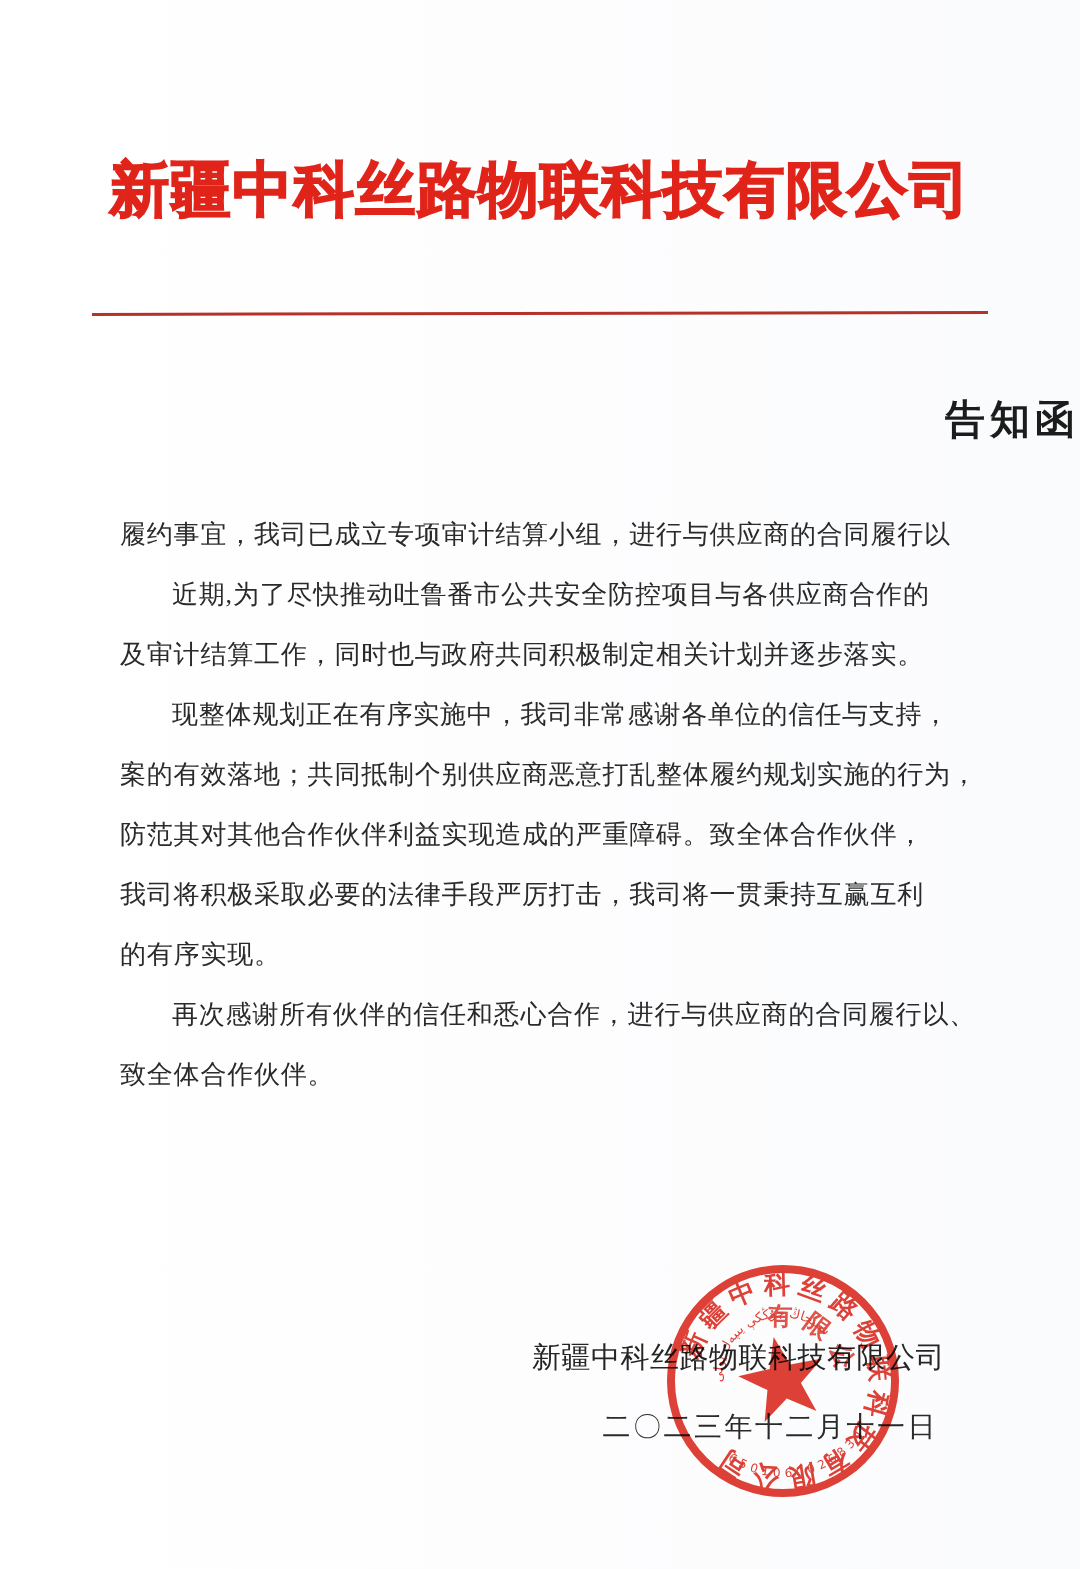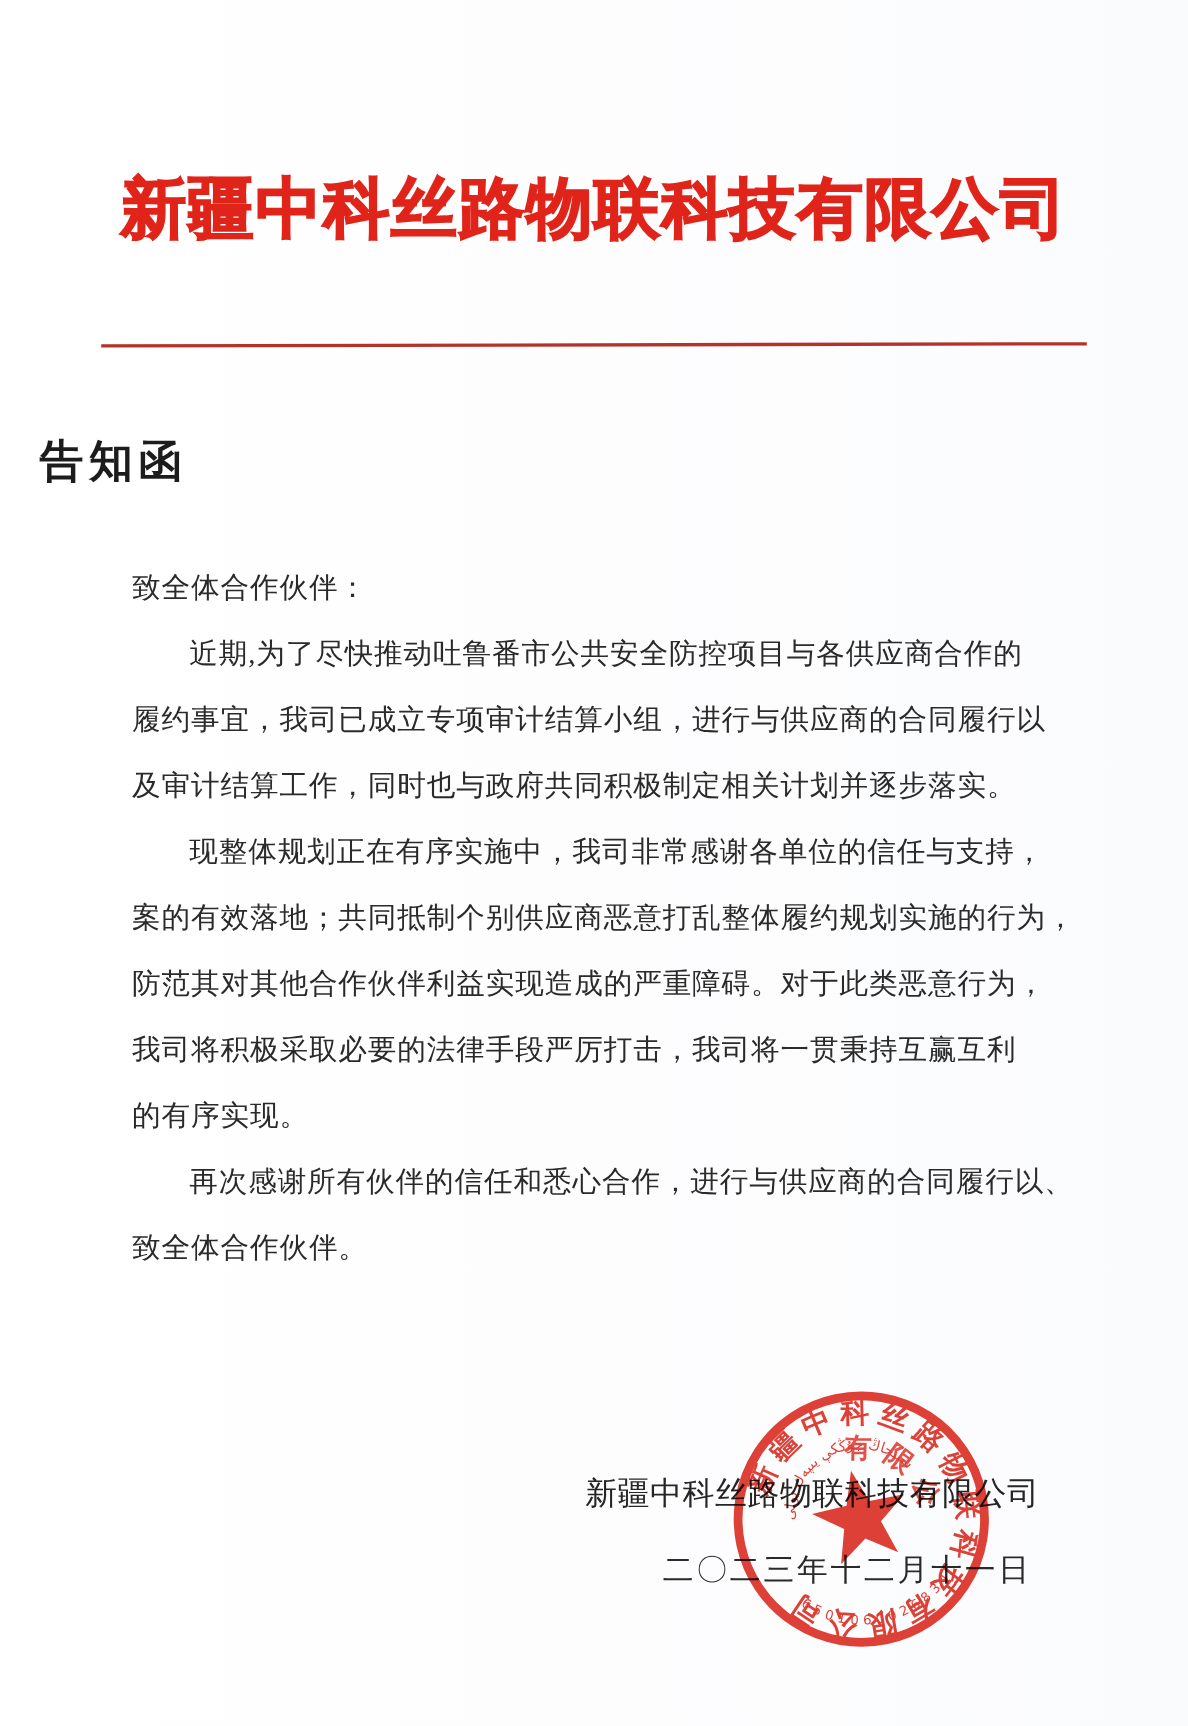--- a/index.html
+++ b/index.html
@@ -31,21 +31,21 @@
   .divider {
     position: absolute;
     top: 312px; left: 92px;
     width: 896px; height: 3px;
     background: #b5322a;
     transform: rotate(-0.12deg);
   }
   .letter-title {
     position: absolute;
     top: 392px; left: 0; right: 0;
-    text-align: left;
+    text-align: right;
     font-size: 40px;
     font-weight: 600;
     letter-spacing: 5px;
     color: #1c1c1c;
     white-space: nowrap;
     margin-left: 36px;
   }
   .body-text {
     position: absolute;
     top: 505px; left: 120px;
@@ -99,27 +99,26 @@
 
 <div class="page">
 
   <div class="company-header">新疆中科丝路物联科技有限公司</div>
 
   <div class="divider"></div>
 
   <div class="letter-title">告知函</div>
 
   <div class="body-text">
-    <div class="bl">致全体合作伙伴：</div>
+    <div class="bl">履约事宜，我司已成立专项审计结算小组，进行与供应商的合同履行以</div>
     <div class="bl ind">近期,为了尽快推动吐鲁番市公共安全防控项目与各供应商合作的</div>
-    <div class="bl">履约事宜，我司已成立专项审计结算小组，进行与供应商的合同履行以</div>
     <div class="bl">及审计结算工作，同时也与政府共同积极制定相关计划并逐步落实。</div>
     <div class="bl ind">现整体规划正在有序实施中，我司非常感谢各单位的信任与支持，</div>
     <div class="bl">案的有效落地；共同抵制个别供应商恶意打乱整体履约规划实施的行为，</div>
-    <div class="bl">防范其对其他合作伙伴利益实现造成的严重障碍。对于此类恶意行为，</div>
+    <div class="bl">防范其对其他合作伙伴利益实现造成的严重障碍。致全体合作伙伴，</div>
     <div class="bl">我司将积极采取必要的法律手段严厉打击，我司将一贯秉持互赢互利</div>
     <div class="bl">的有序实现。</div>
     <div class="bl ind">再次感谢所有伙伴的信任和悉心合作，进行与供应商的合同履行以、</div>
     <div class="bl">致全体合作伙伴。</div>
   </div>
 
   <div class="sig-company">新疆中科丝路物联科技有限公司</div>
 
   <div class="sig-date">二〇二三年十二月十一日</div>
 

